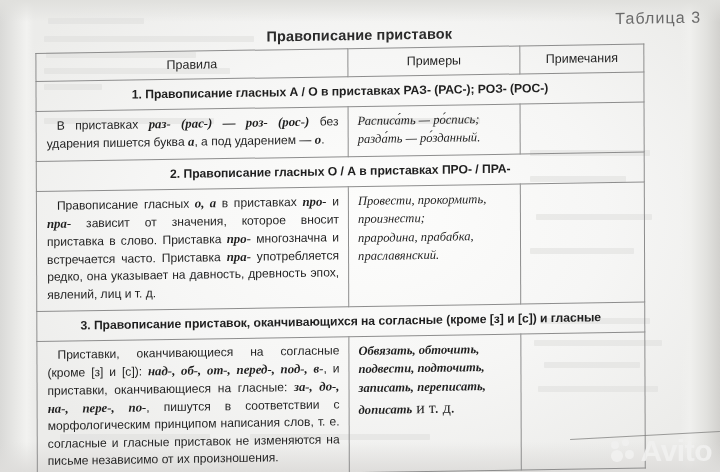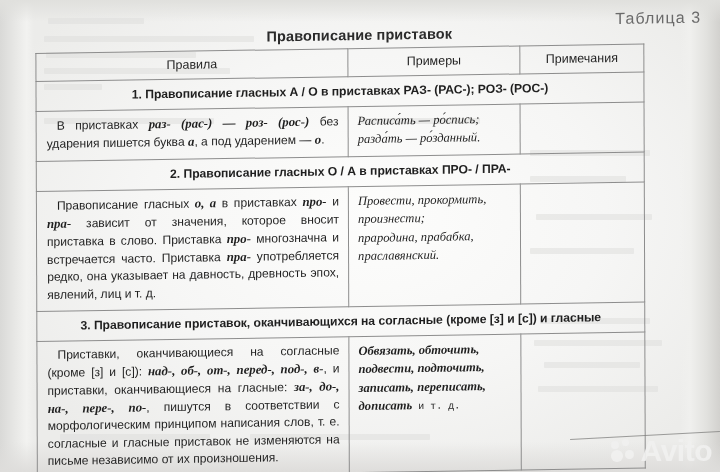--- a/index.html
+++ b/index.html
@@ -143,21 +143,21 @@
 
   
   b.bi {
     font-family: "Liberation Serif", serif;
     font-style: italic;
     font-weight: bold;
     font-size: 12.8px;
   }
   
   .ex-cell b { font-weight: bold; }
-  .ex-cell .rm { font-style: normal; font-family: Liberation Mono, monospace; font-size: 10px; }
+  .ex-cell .rm { font-style: normal; font-family: Liberation Serif, serif; font-size: 16px; }
 
   
   #watermark {
     position: absolute;
     right: 8px;
     bottom: 6px;
     display: flex;
     align-items: center;
     gap: 4px;
     opacity: .92;

